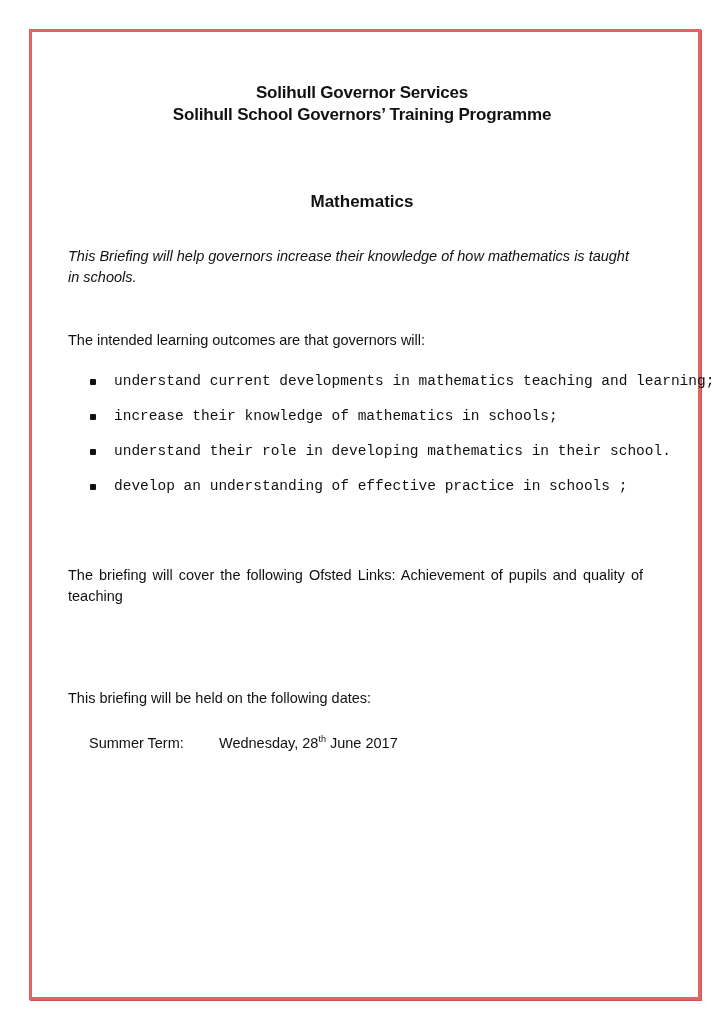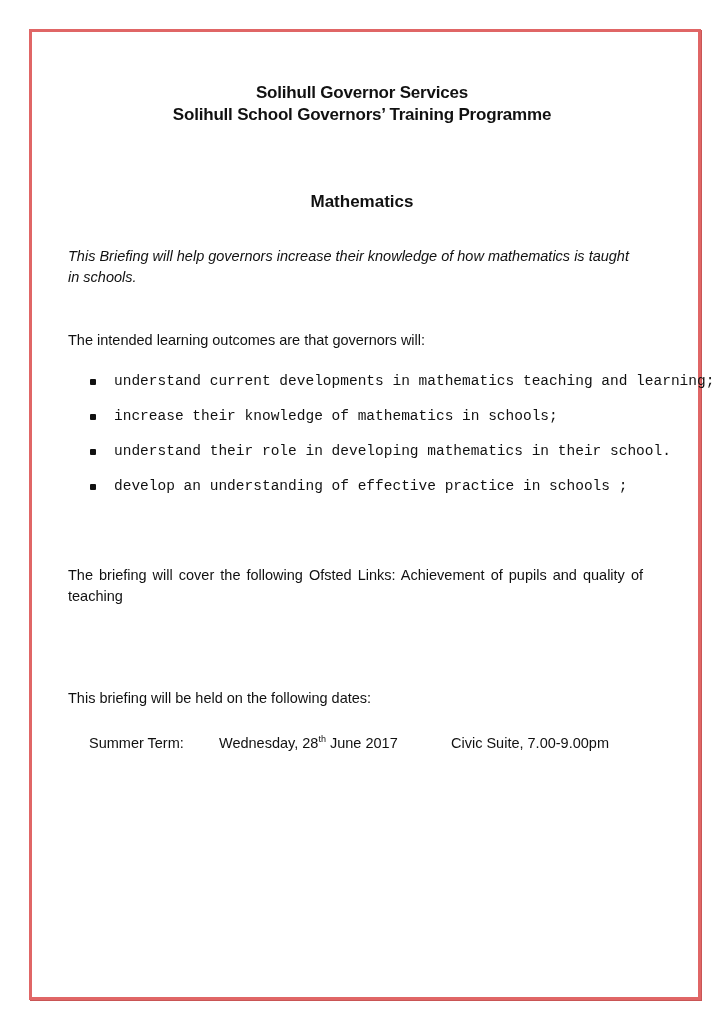--- a/index.html
+++ b/index.html
@@ -136,14 +136,13 @@
   </li>
 </ul>
 
 <div class="para p-ofsted">The briefing will cover the following Ofsted Links:  Achievement of pupils and quality of teaching</div>
 
 <div class="para p-dates">This briefing will be held on the following dates:</div>
 
 <div class="schedule-row">
   <span class="term">Summer Term:</span>
   <span class="date"><span style="position:static">Wednesday, 28</span><sup>th</sup><span style="position:static"> June 2017</span></span>
-  <span class="venue">Civic Suite, 7.00-9.00pm</span>
 </div>
 
 </body></html>

